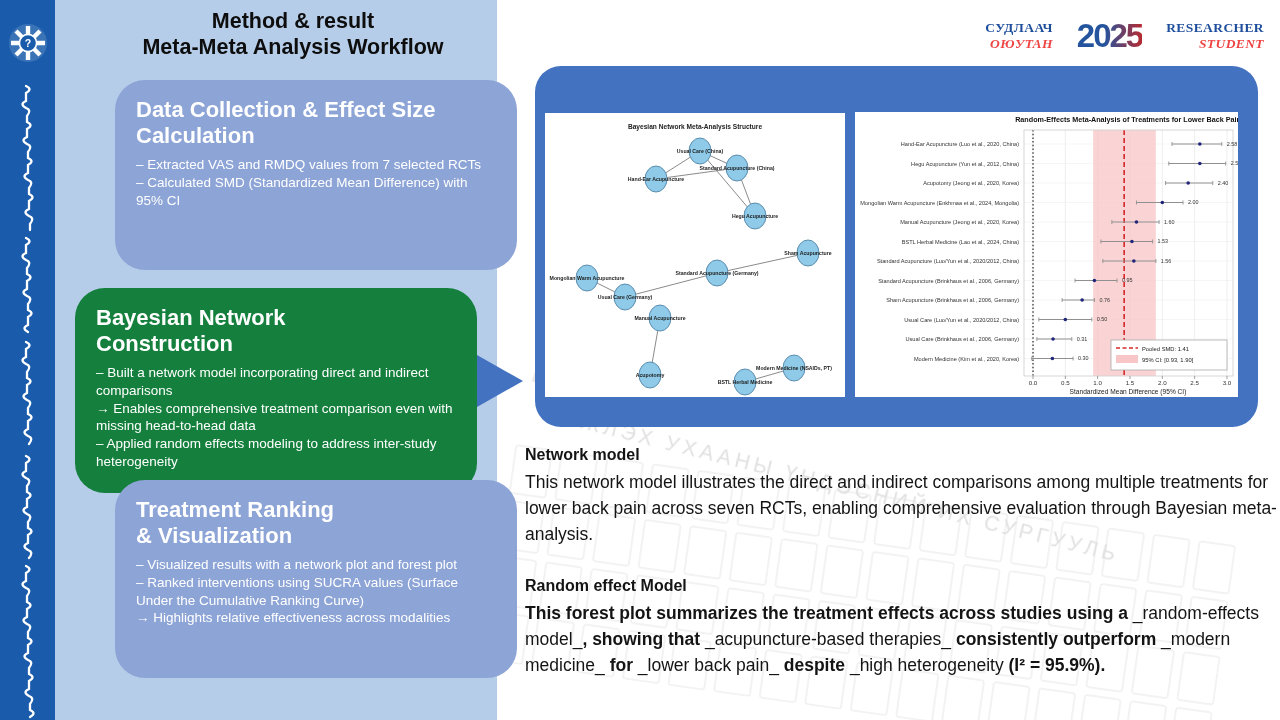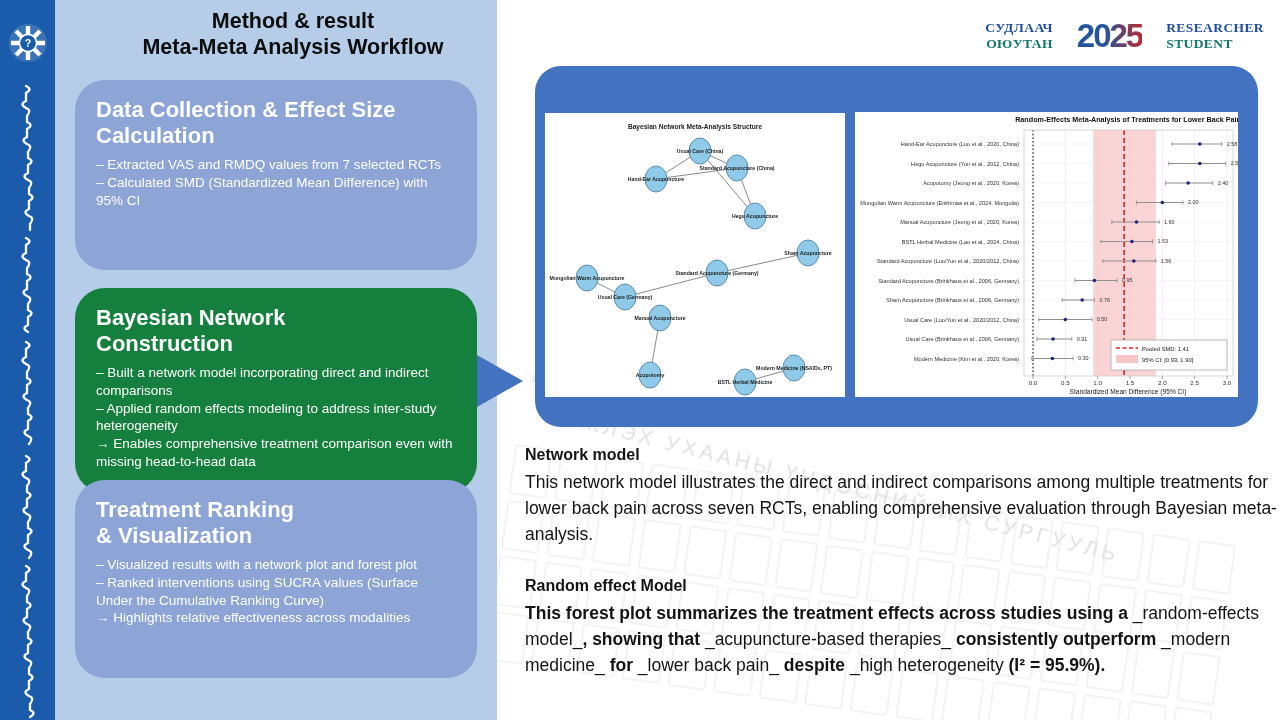--- a/index.html
+++ b/index.html
@@ -11,39 +11,39 @@
   .sidebar{left:0;top:0;width:55px;height:720px;background:#1a5cab;z-index:4;}
   .emblem{left:7px;top:22px;width:42px;height:42px;}
   .script-svg{left:0;top:70px;width:55px;height:650px;}
 
   
   .method-panel{left:55px;top:0;width:442px;height:720px;background:#b6cde9;z-index:2;}
   .panel-header{position:absolute;left:0;top:8px;width:476px;text-align:center;color:#0d0d0d;
                 font-weight:bold;font-size:21.5px;line-height:1.22;}
   .card{position:absolute;left:20px;width:402px;border-radius:30px;color:#ffffff;
         padding:17px 21px;box-sizing:border-box;}
-  .card-lav{background:#8da4d6;}
+  .card-lav{background:#8da4d6;margin-left:40px;}
   .card-blue{background:#15803d;}
   .card h2{margin:0 0 7px 0;font-size:22px;line-height:1.18;font-weight:bold;}
   .card p{margin:0;font-size:13.5px;line-height:1.32;font-weight:400;}
   .card1{top:80px;height:190px;}
   .card2{top:288px;height:205px;}
   .card3{top:480px;height:198px;}
 
   .flow-arrow{left:477px;top:355px;width:0;height:0;z-index:5;
       border-top:26px solid transparent;border-bottom:26px solid transparent;
       border-left:46px solid #4372c0;}
 
   
   .logo{right:16px;top:9px;display:flex;align-items:center;gap:24px;z-index:3;margin-top:10px;}
   .logo .stack{display:flex;flex-direction:column;font-family:"Liberation Serif", serif;
        font-weight:bold;font-size:13.5px;line-height:1.18;letter-spacing:.4px;}
   .logo .stack.left{text-align:right;}
-  .logo .stack.right{text-align:left;}
-  .c-blue{color:#1f4e9c;} .c-red{color:#0f766e;}
+  .logo .stack.right{text-align:right;}
+  .c-blue{color:#1f4e9c;} .c-red{color:#ef4444;font-style:italic;}
   .logo-year{font-size:33px;font-weight:800;letter-spacing:-2px;line-height:1;
       background:linear-gradient(90deg,#24549e 0%,#24549e 42%,#b62b31 100%);
       -webkit-background-clip:text;background-clip:text;color:transparent;}
 
   
   .chart-panel{left:535px;top:66px;width:723px;height:361px;background:#4372c0;
       border-radius:26px;z-index:2;}
   .chart-box{position:absolute;background:#ffffff;}
   .net-box{left:10px;top:47px;width:300px;height:284px;}
   .forest-box{left:320px;top:46px;width:383px;height:285px;}
@@ -168,22 +168,22 @@
     <p>– Extracted VAS and RMDQ values from 7 selected RCTs</p>
     <p>– Calculated SMD (Standardized Mean Difference) with 95% CI</p>
   </div>
 
   <div class="card card-blue card2">
     <h2>
       <span>Bayesian Network</span><br>
       <span>Construction</span>
     </h2>
     <p>– Built a network model incorporating direct and indirect comparisons</p>
+    <p>→ Enables comprehensive treatment comparison even with missing head-to-head data</p>
     <p>– Applied random effects modeling to address inter-study heterogeneity</p>
-    <p>→ Enables comprehensive treatment comparison even with missing head-to-head data</p>
   </div>
 
   <div class="card card-lav card3">
     <h2>
       <span>Treatment Ranking</span><br>
       <span>&amp; Visualization</span>
     </h2>
     <p>– Visualized results with a network plot and forest plot</p>
     <p>– Ranked interventions using SUCRA values (Surface Under the Cumulative Ranking Curve)</p>
     <p>→ Highlights relative effectiveness across modalities</p>

